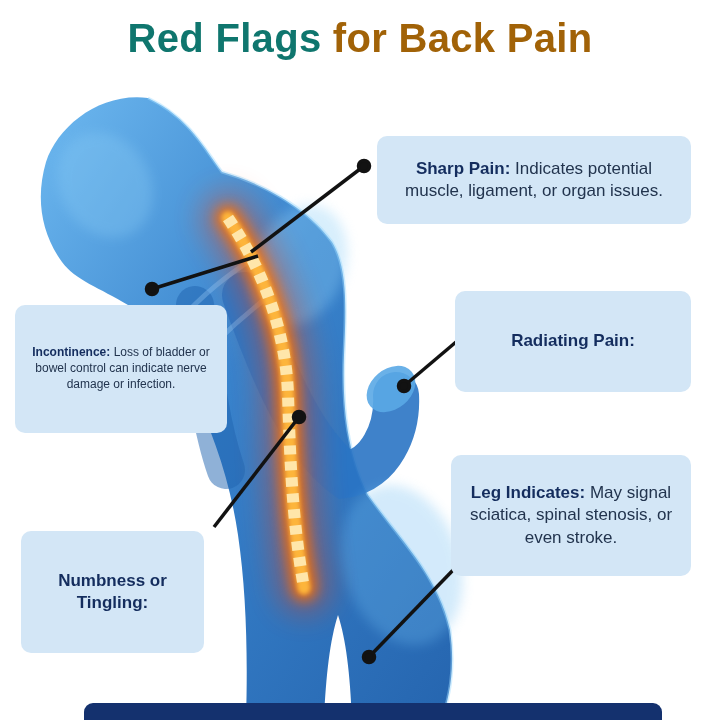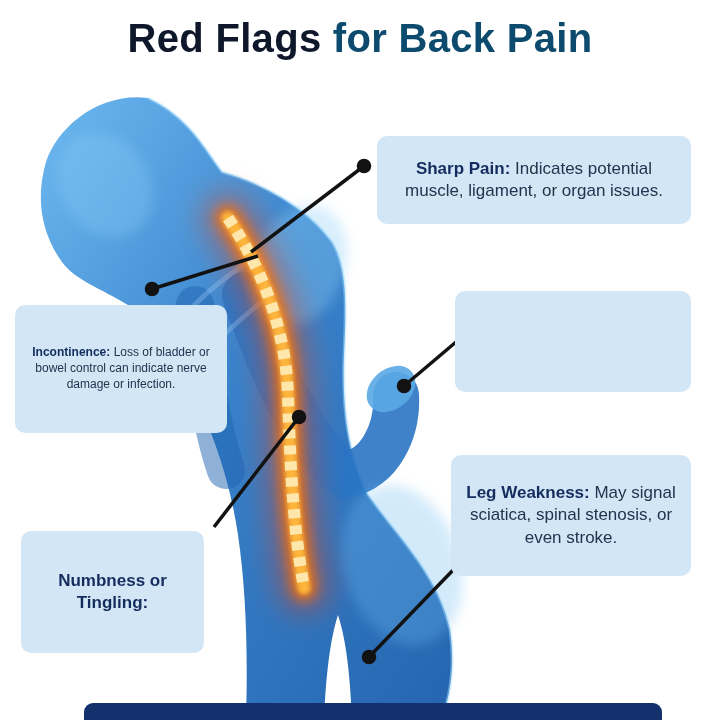--- a/index.html
+++ b/index.html
@@ -8,22 +8,22 @@
     background:#ffffff;
     font-family:"Liberation Sans", sans-serif;
   }
   .canvas { position:absolute; inset:0; width:720px; height:720px; background:#ffffff; overflow:hidden; }
 
   .title {
     position:absolute; top:16px; left:0; right:0; margin:0;
     text-align:center; font-size:40px; font-weight:800; letter-spacing:.3px;
     z-index:4;
   }
-  .title .red  { color:#0f172a; }
-  .title .navy { color:#0c4a6e; }
+  .title .red  { color:#0f766e; }
+  .title .navy { color:#a16207; }
 
   .figure-svg, .connector-svg { position:absolute; left:0; top:0; width:720px; height:720px; }
   .figure-svg    { z-index:1; }
   .connector-svg { z-index:2; }
 
   .callout {
     position:absolute; z-index:3; box-sizing:border-box;
     background:#d3e6f6; border-radius:10px;
     padding:8px 14px;
     display:flex; align-items:center; justify-content:center;
@@ -137,25 +137,25 @@
 
   <div class="callout" id="co-sharp">
     <p><strong>Sharp Pain:</strong><span> Indicates potential muscle, ligament, or organ issues.</span></p>
   </div>
 
   <div class="callout" id="co-incont">
     <p><strong>Incontinence:</strong><span> Loss of bladder or bowel control can indicate nerve damage or infection.</span></p>
   </div>
 
   <div class="callout lead-block" id="co-radiating">
-    <p></p>
+    <p><strong>Radiating Pain:</strong></p>
   </div>
 
   <div class="callout" id="co-leg">
-    <p><strong>Leg Weakness:</strong><span> May signal sciatica, spinal stenosis, or even stroke.</span></p>
+    <p><strong>Leg Indicates:</strong><span> May signal sciatica, spinal stenosis, or even stroke.</span></p>
   </div>
 
   <div class="callout lead-block" id="co-numb">
     <p><strong>Numbness or Tingling:</strong></p>
   </div>
 
   <div class="footer-bar"></div>
 </div>
 
 </body></html>

